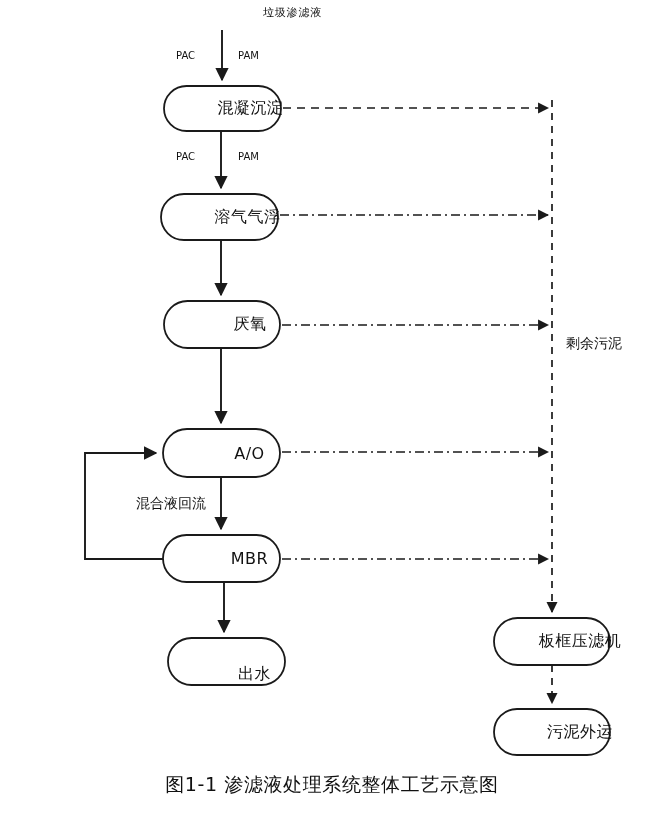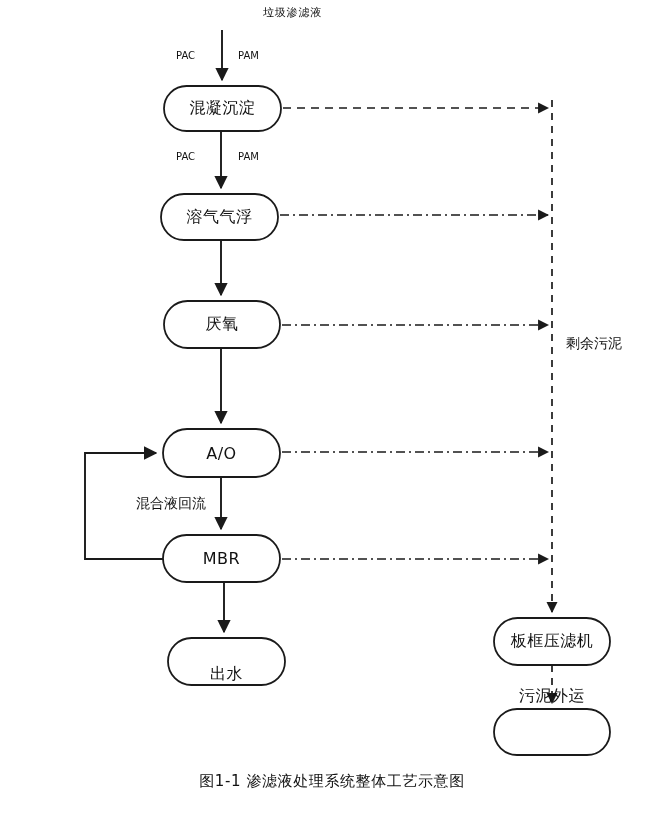--- a/index.html
+++ b/index.html
@@ -14,33 +14,34 @@
     position:absolute;left:0;top:0;width:664px;height:835px;
   }
   .node-label{
     position:absolute;
     display:flex;align-items:center;justify-content:center;
     font-size:16px;
     color:#111111;
     letter-spacing:0.5px;
     white-space:nowrap;
     pointer-events:none;
+    padding-left:28px;
   }
   .edge-label{
     position:absolute;
     font-size:10px;
     color:#111111;
     white-space:nowrap;
   }
   .edge-label.cn{ font-size:14px; }
   .title-text{
     position:absolute;
     left:0;right:0;
     text-align:center;
-    font-size:15px;
+    font-size:19px;
     color:#111111;
     letter-spacing:0.6px;
   }
   .head-text{
     position:absolute;
     left:0;right:0;
     text-align:right;
     font-size:11px;
     color:#111111;
     letter-spacing:0.8px;
@@ -98,15 +99,15 @@
 <div class="edge-label cn" style="left:96px;top:495px;margin-left:40px;">混合液回流</div>
 <div class="edge-label cn" style="left:566px;top:335px;">剩余污泥</div>
 
 <div class="node-label" style="left:164px;top:86px;width:117px;height:45px;">混凝沉淀</div>
 <div class="node-label" style="left:161px;top:194px;width:117px;height:46px;">溶气气浮</div>
 <div class="node-label" style="left:164px;top:301px;width:116px;height:47px;">厌氧</div>
 <div class="node-label" style="left:163px;top:429px;width:117px;height:48px;">A/O</div>
 <div class="node-label" style="left:163px;top:535px;width:117px;height:47px;">MBR</div>
 <div class="node-label" style="left:168px;top:638px;width:117px;height:47px;margin-top:13px;">出水</div>
 <div class="node-label" style="left:494px;top:618px;width:116px;height:47px;">板框压滤机</div>
-<div class="node-label" style="left:494px;top:673px;width:116px;height:46px;">污泥外运</div>
+<div class="node-label" style="left:494px;top:709px;width:116px;height:46px;">污泥外运</div>
 
 <div class="title-text" style="top:772px;">图1-1 渗滤液处理系统整体工艺示意图</div>
 
 </body></html>

